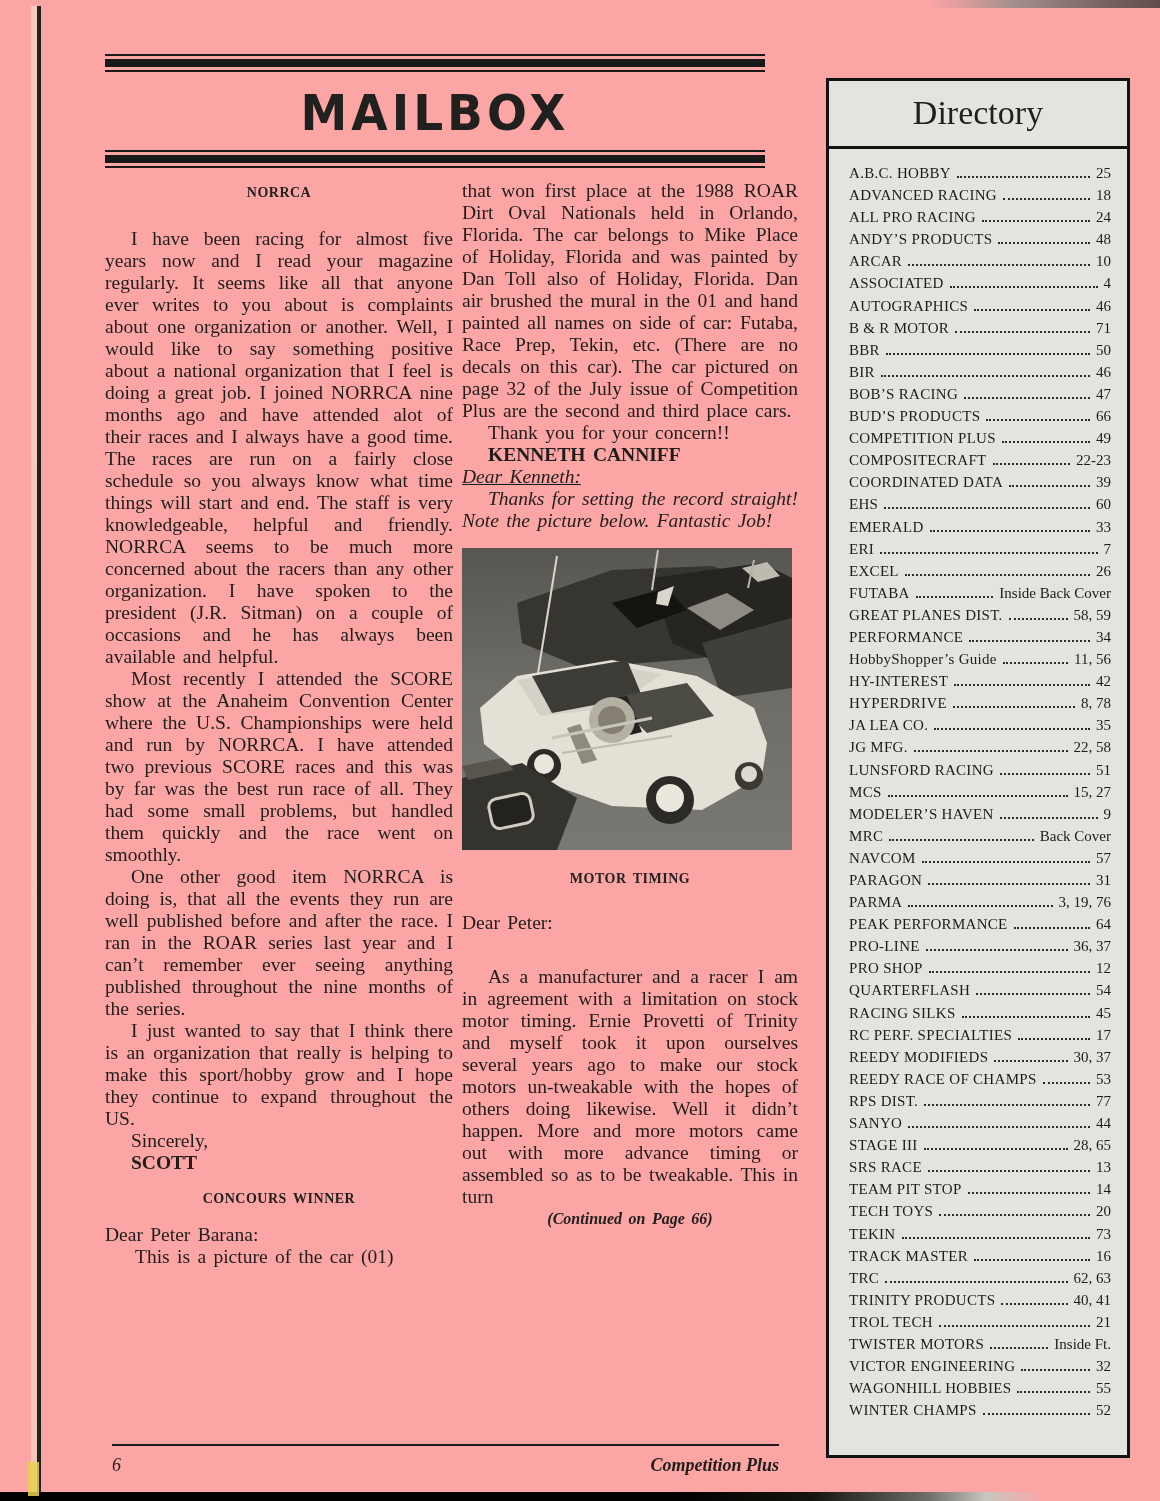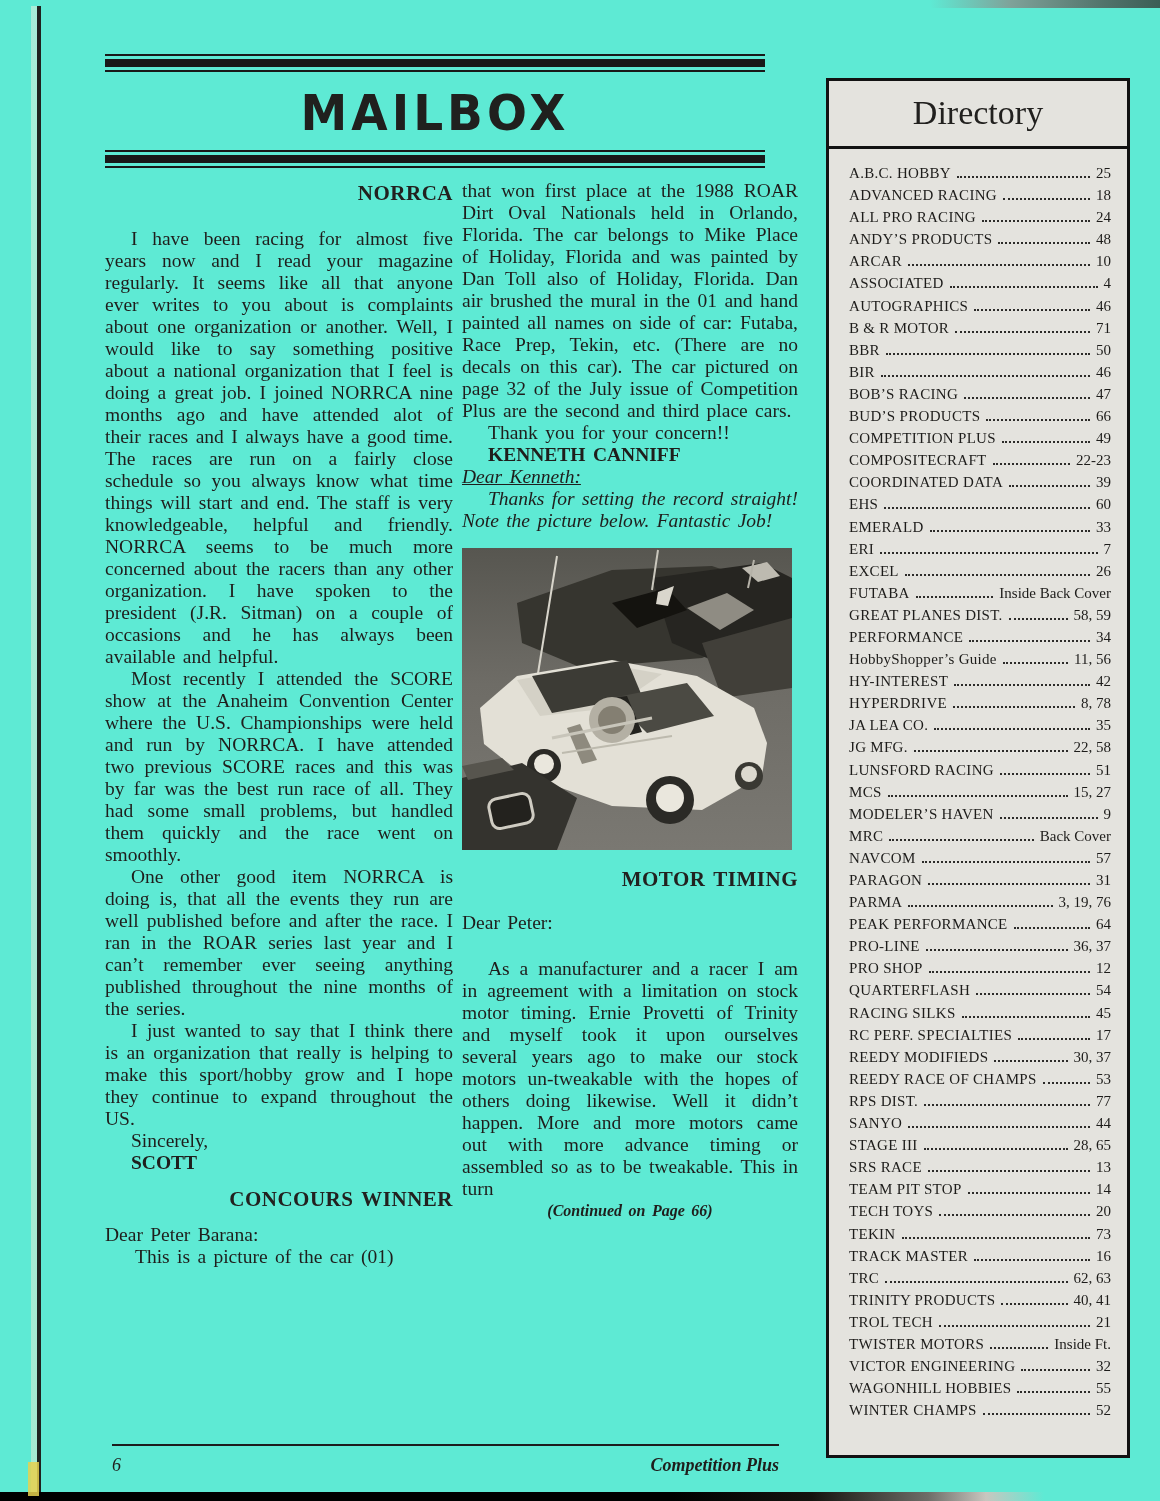--- a/index.html
+++ b/index.html
@@ -1,19 +1,19 @@
 <!DOCTYPE html>
 <html><head>
 <meta charset="utf-8">
 <style>
   html,body{margin:0;padding:0;}
   .page{
     position:relative;
     width:1160px;height:1501px;
-    background:#5eead4;
+    background:#fca5a5;
     font-family:"Liberation Serif", serif;
     color:#1f1e1c;
     overflow:hidden;
   }
   
   .spine-line{position:absolute;left:37px;top:6px;width:4px;height:1492px;background:#20221f;}
   .spine-tint{position:absolute;left:31px;top:6px;width:6px;height:1492px;background:linear-gradient(180deg,#f3efdd, #efe9cf);opacity:.5;}
   .top-smudge{position:absolute;top:0;left:930px;width:230px;height:8px;
     background:linear-gradient(90deg,rgba(120,120,115,0),#8a8a86 35%,#4e4d49 75%,#2f2e2b);opacity:.75;}
   .bottom-bar{position:absolute;left:0;bottom:0;width:100%;height:9px;
@@ -35,21 +35,21 @@
   .col{position:absolute;top:176px;font-size:19.5px;line-height:22px;text-align:justify;word-spacing:2.5px;}
   .col-left{left:105px;width:348px;}
   .col-mid{left:462px;width:336px;top:180px;}
   .col p{margin:0;}
   .col p.para{text-indent:26px;}
   .col p.noindent{text-indent:0;}
   .line{text-align:left;}
   .ind{padding-left:26px;}
   .bold{font-weight:bold;}
   .italic{font-style:italic;}
-  h2.letter-head{margin:14px 0 24px 0;text-align:right;font-size:21px;letter-spacing:.5px;color:#22211f;}
+  h2.letter-head{margin:14px 0 24px 0;text-align:center;font-size:14px;letter-spacing:.5px;color:#22211f;}
   h2.mt0{margin-top:6px;}
   .sig-block{margin-top:0;}
   .reply-salut{margin-top:26px;text-decoration:underline;}
   .reply-text{margin-top:22px;text-indent:26px;}
   .thanks{margin-top:0;}
   .continued{margin-top:4px;text-align:center;font-style:italic;font-weight:bold;font-size:16px;}
 
   
   .photo{margin:16px 0 0 0;width:330px;height:302px;display:block;}
   .photo svg{display:block;}
@@ -158,21 +158,21 @@
         <path d="M90,190 L190,170" stroke="#c8c5ba" stroke-width="3" fill="none"></path>
         <path d="M100,205 L210,188" stroke="#bdbaae" stroke-width="2" fill="none"></path>
 
         <polygon points="0,230 60,215 115,250 95,302 0,302" fill="#34332e"></polygon>
         <rect x="28" y="248" width="42" height="30" rx="8" fill="#23221e" stroke="#cfccc2" stroke-width="3" transform="rotate(-12 49 263)"></rect>
         <polygon points="0,218 40,210 52,222 6,232" fill="#57554e"></polygon>
       </svg>
     </figure>
 
     <h2 class="letter-head" style="margin-top:18px;margin-bottom:22px;">MOTOR TIMING</h2>
-    <p class="line" style="margin-bottom:24px;">Dear Peter:</p>
+    <p class="line" style="margin-bottom:32px;">Dear Peter:</p>
     <p class="para">As a manufacturer and a racer I am in agreement with a limitation on stock motor timing. Ernie Provetti of Trinity and myself took it upon ourselves several years ago to make our stock motors un-tweakable with the hopes of others doing likewise. Well it didn’t happen. More and more motors came out with more advance timing or assembled so as to be tweakable. This in turn</p>
     <p class="continued">(Continued on Page 66)</p>
   </section>
 
   <aside class="directory">
     <div class="dir-header">
       <div>Directory</div>
     </div>
     <ul class="dir-list" id="dir-list">
         <li class="dir-row">

